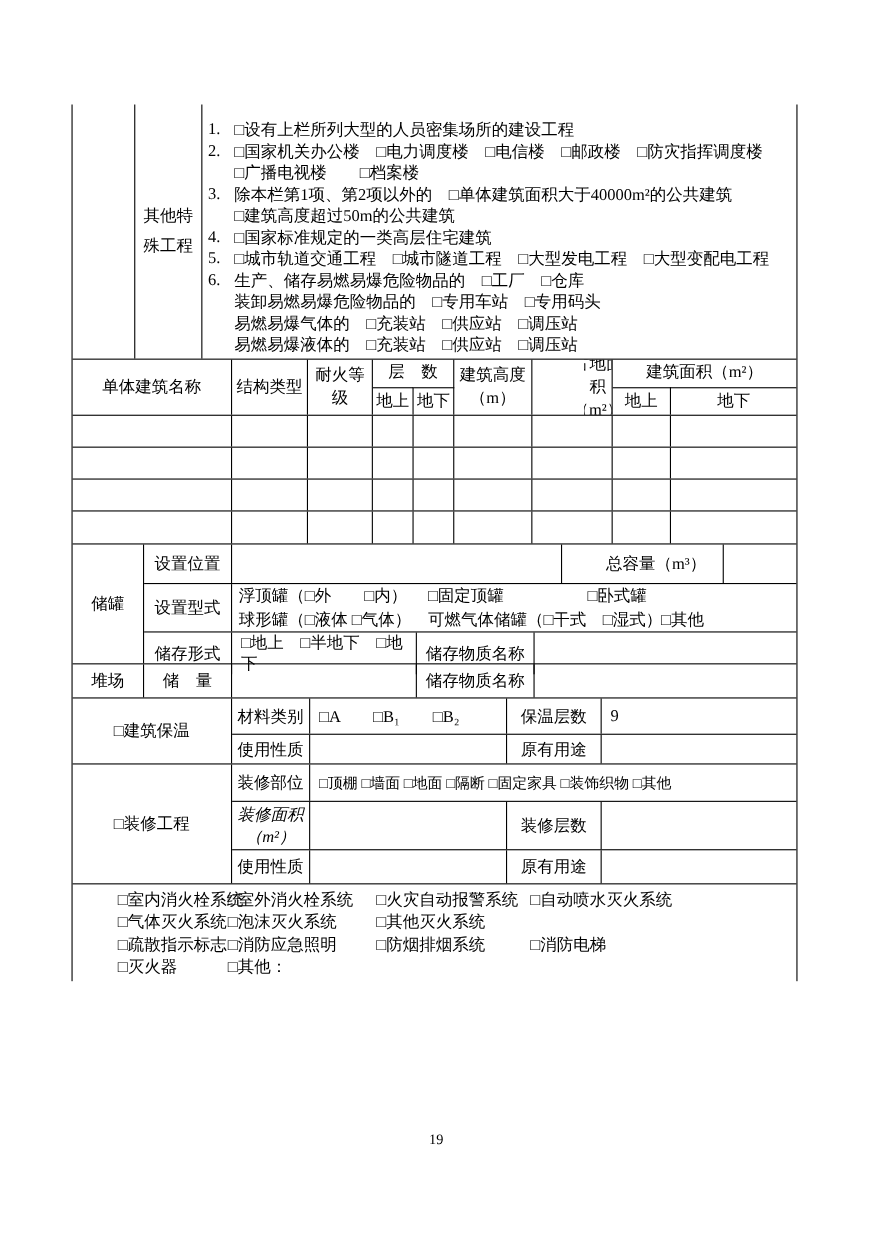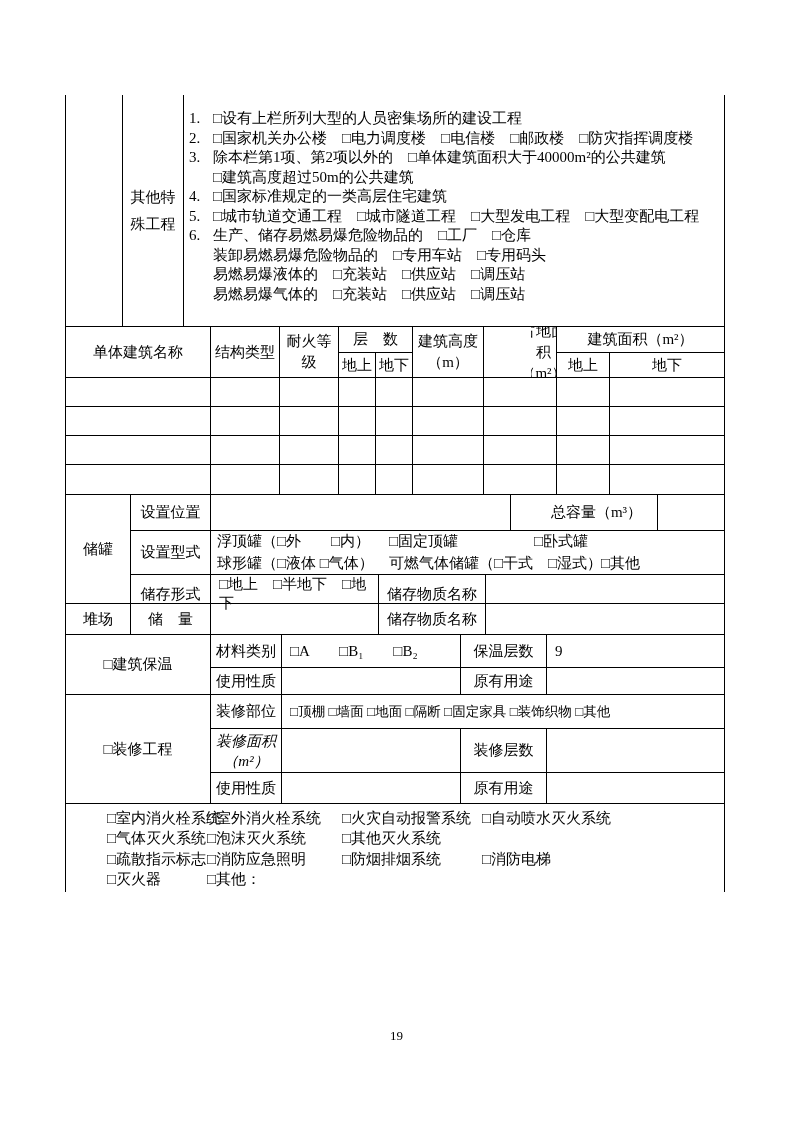--- a/index.html
+++ b/index.html
@@ -94,20 +94,24 @@
       <div class="items">
         <div class="tl">
             <span class="tnum">1.</span>
             <span>□设有上栏所列大型的人员密集场所的建设工程</span>
           </div>
         <div class="tl">
             <span class="tnum">2.</span>
             <span>□国家机关办公楼　□电力调度楼　□电信楼　□邮政楼　□防灾指挥调度楼</span>
           </div>
         <div class="tl">
+            <span class="tnum"></span>
+            <span>□广播电视楼　　□档案楼</span>
+          </div>
+        <div class="tl">
             <span class="tnum">3.</span>
             <span>除本栏第1项、第2项以外的　□单体建筑面积大于40000m²的公共建筑</span>
           </div>
         <div class="tl">
             <span class="tnum"></span>
             <span>□建筑高度超过50m的公共建筑</span>
           </div>
         <div class="tl">
             <span class="tnum">4.</span>
             <span>□国家标准规定的一类高层住宅建筑</span>
@@ -119,25 +123,25 @@
         <div class="tl">
             <span class="tnum">6.</span>
             <span>生产、储存易燃易爆危险物品的　□工厂　□仓库</span>
           </div>
         <div class="tl">
             <span class="tnum"></span>
             <span>装卸易燃易爆危险物品的　□专用车站　□专用码头</span>
           </div>
         <div class="tl">
             <span class="tnum"></span>
+            <span>易燃易爆气体的　□充装站　□供应站　□调压站</span>
+          </div>
+        <div class="tl">
+            <span class="tnum"></span>
             <span>易燃易爆液体的　□充装站　□供应站　□调压站</span>
-          </div>
-        <div class="tl">
-            <span class="tnum"></span>
-            <span>易燃易爆气体的　□充装站　□供应站　□调压站</span>
           </div>
       </div>
     </div>
 
     <div class="bsec">
       <div class="bhead">
         <div class="bh h-name">单体建筑名称</div>
         <div class="bh h-struct">结构类型</div>
         <div class="bh h-fire">耐火等级</div>
         <div class="bh h-floors">层　数</div>

